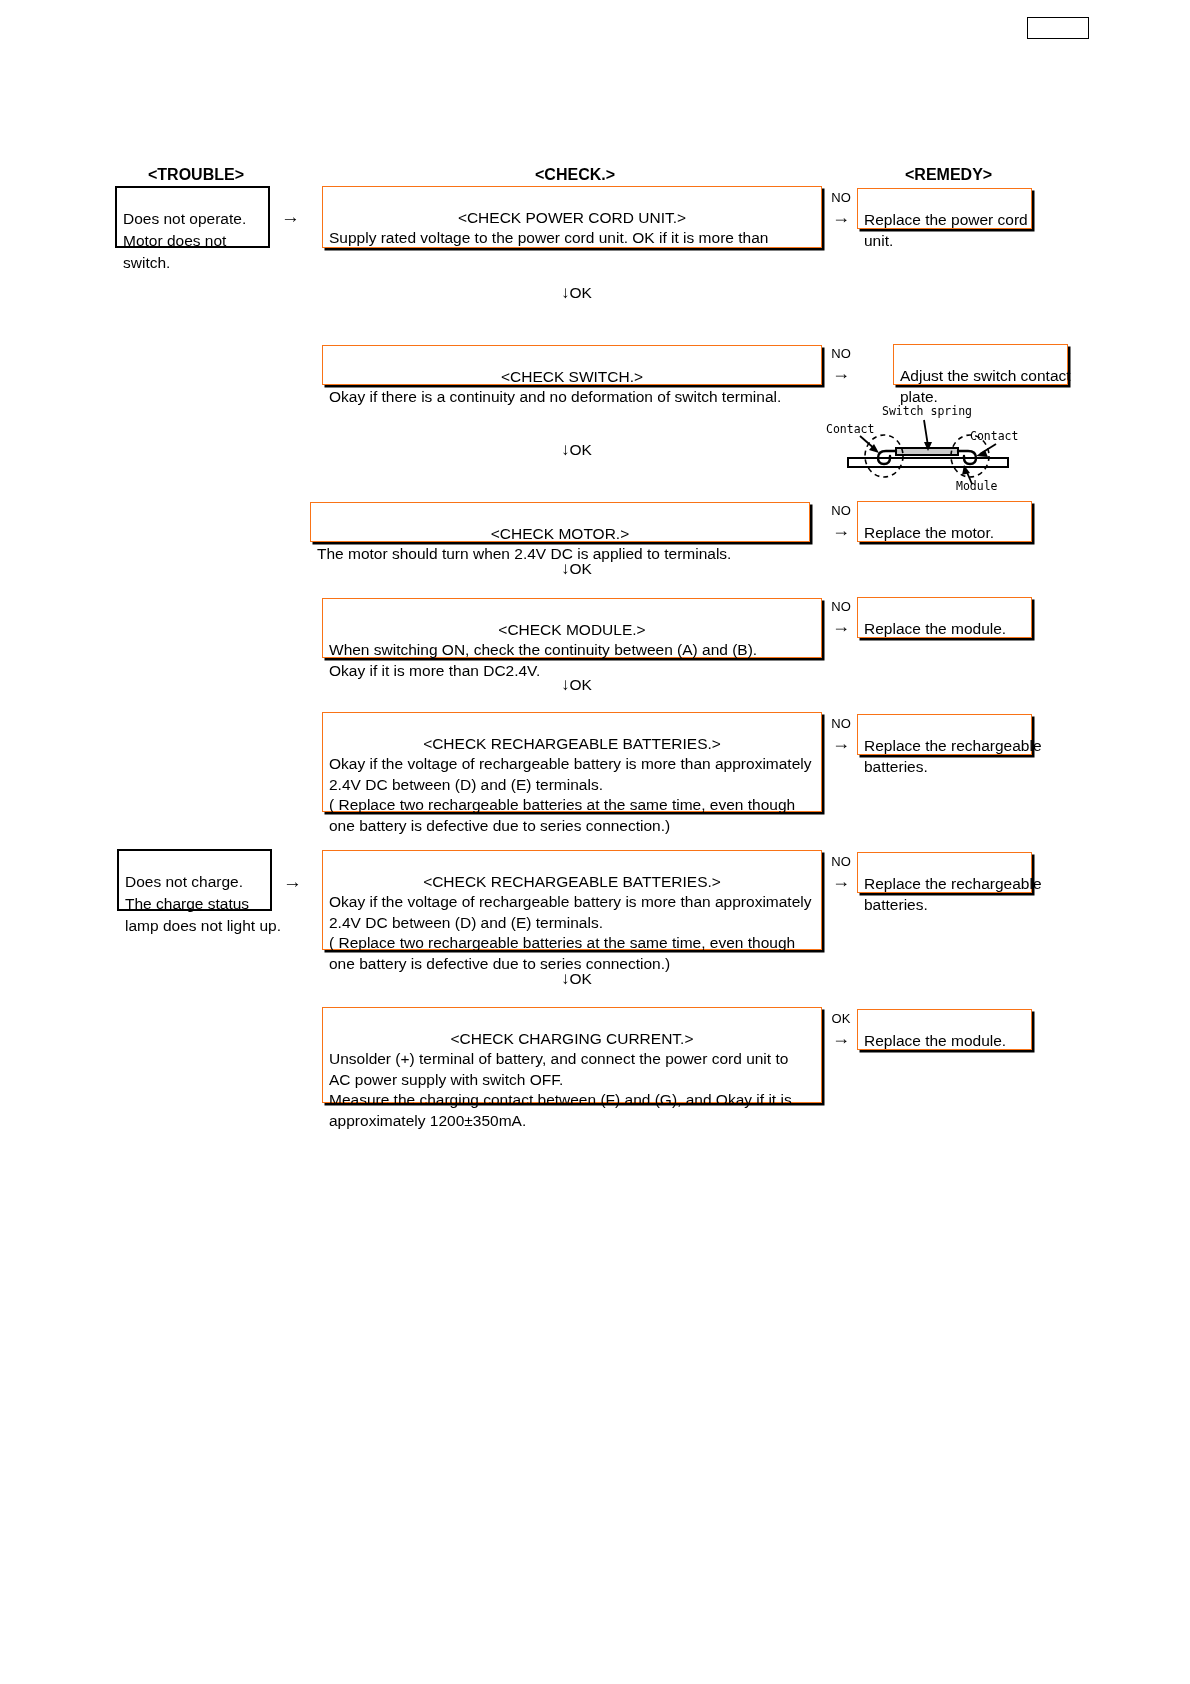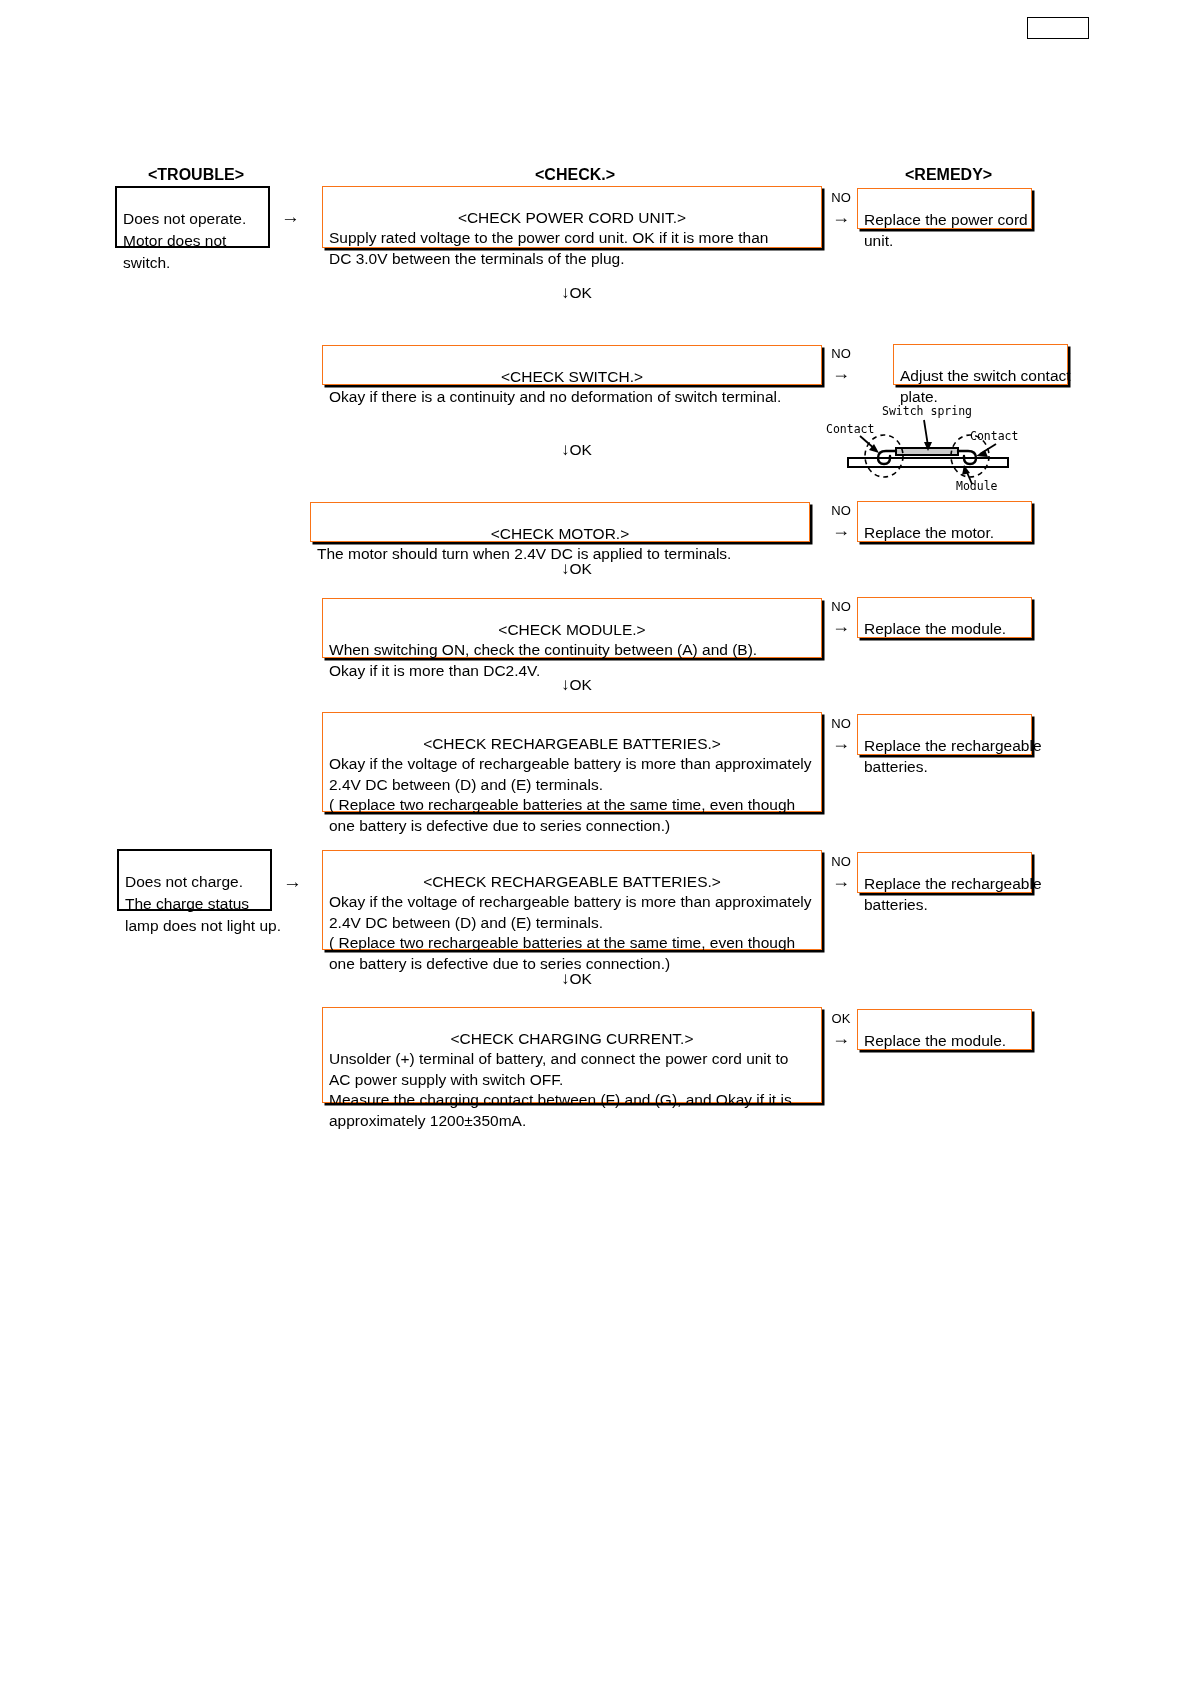--- a/index.html
+++ b/index.html
@@ -146,21 +146,20 @@
       <div class="box-line">Motor does not</div>
       <div class="box-line">switch.</div>
     </div>
   </div>
   <div class="arrow-right" style="left:281px; top:207px;">→</div>
 
   <div class="box" style="left:322px; top:186px; width:500px; height:62px;">
     <div class="box-inner">
       <div class="box-title">&lt;CHECK POWER CORD UNIT.&gt;</div>
       <div class="box-line">Supply rated voltage to the power cord unit.  OK if it is more than</div>
-      <div class="box-line">DC 3.0V between the terminals of the plug.</div>
     </div>
   </div>
   <div class="conn" style="left:826px; top:188px;">
     <div class="conn-label">NO</div>
     <div class="conn-arrow">→</div>
   </div>
   <div class="box remedy-box" style="left:857px; top:188px; width:175px; height:41px;">
     <div class="box-inner">
       <div class="box-line">Replace the power cord</div>
       <div class="box-line">unit.</div>

